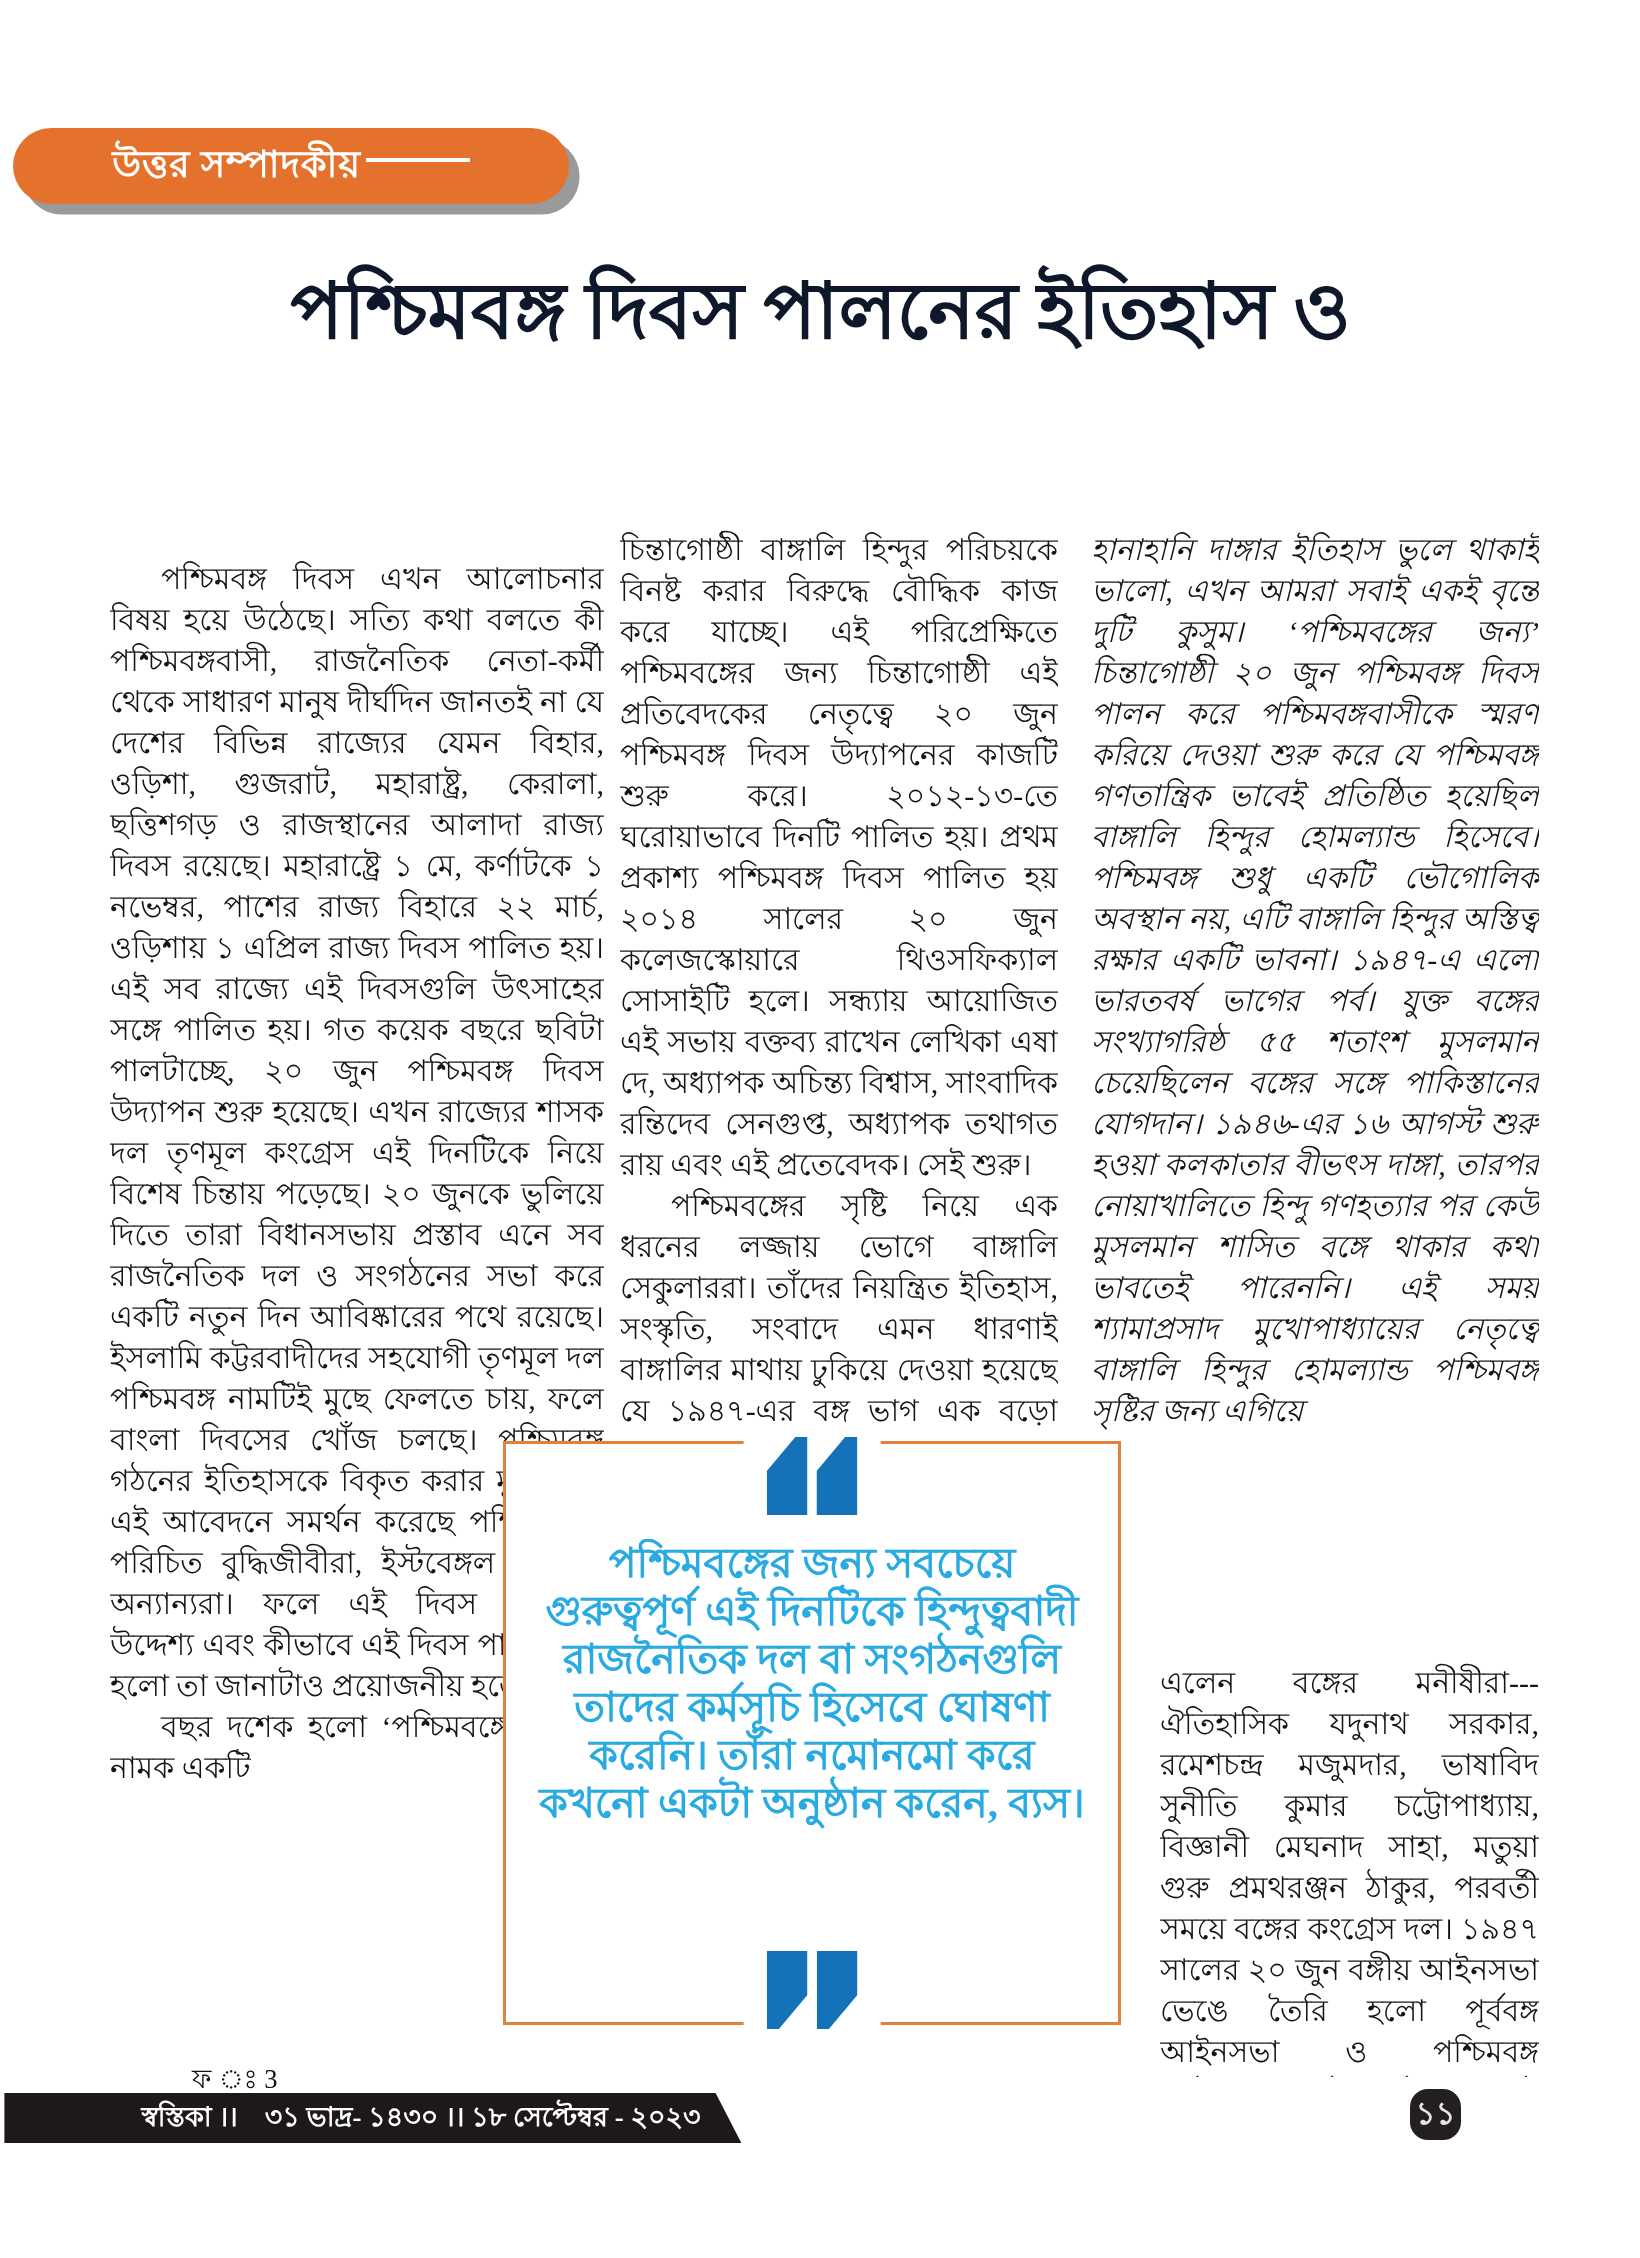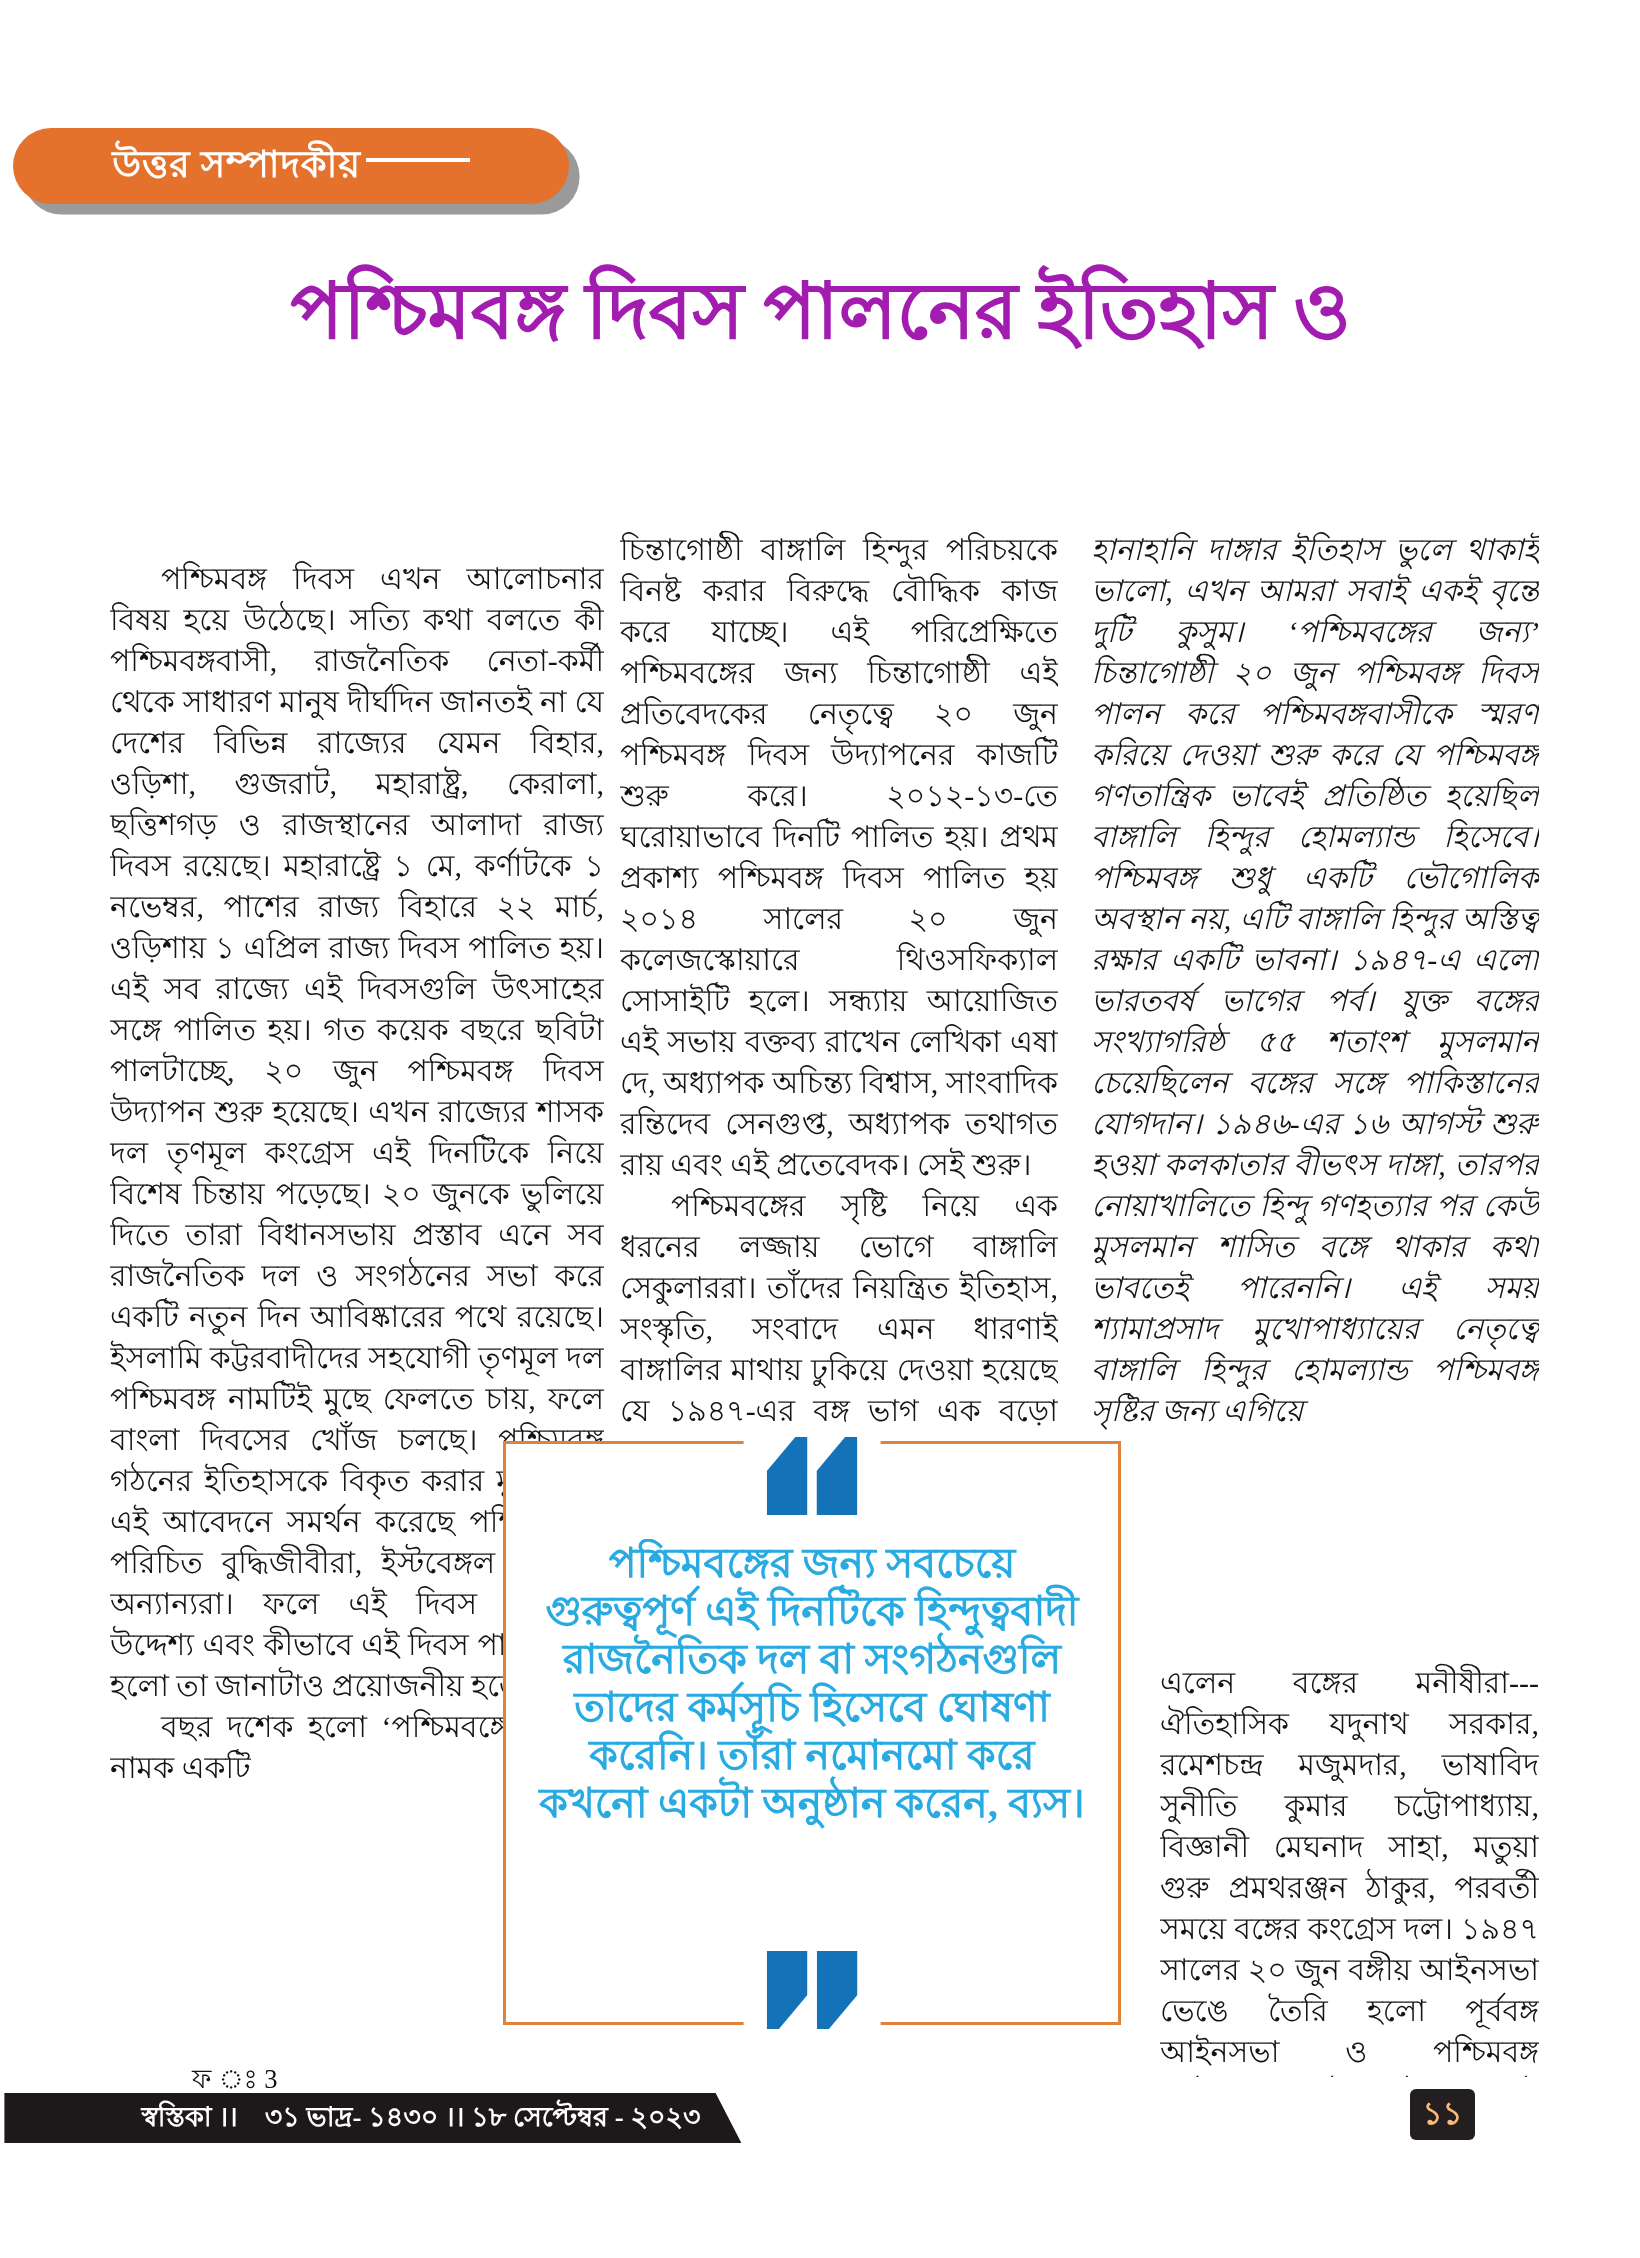--- a/index.html
+++ b/index.html
@@ -18,21 +18,21 @@
   .kicker-pill .kicker-text{
     color:#ffffff;font-size:37px;font-weight:bold;letter-spacing:0.9px;
     white-space:nowrap;
   }
   .kicker-pill .kicker-line{
     width:104px;height:3.5px;background:#ffffff;margin-left:5.3px;margin-top:-12.4px;
   }
   
   .headline{
     position:absolute;left:0;top:245px;width:1641px;text-align:center;
-    font-weight:bold;color:#a21caf;
+    font-weight:bold;color:#0f172a;
   }
   .headline .hl{font-size:78px;line-height:134px;}
   
   .col{
     position:absolute;font-size:30px;line-height:41px;text-align:justify;
     overflow:hidden;color:#141414;
   }
   .col p{margin:0;text-indent:51px;}
   .col p.noindent{text-indent:0;}
   .byline{
@@ -72,24 +72,24 @@
     position:absolute;left:4.4px;top:2093px;width:737px;height:50px;
     background:#1d191a;
     clip-path:polygon(0 0,96.5% 0,100% 100%,0 100%);
     display:flex;align-items:center;
   }
   .footer-bar .issue-text{
     color:#ffffff;font-size:27px;font-weight:bold;white-space:pre;
     padding-left:137px;
   }
   .page-badge{
-    position:absolute;left:1410px;top:2089px;width:65px;height:51px;
-    background:#231f20;border-radius:6px;
+    position:absolute;left:1410px;top:2089px;width:51px;height:51px;
+    background:#231f20;border-radius:18px;
     display:flex;align-items:center;justify-content:center;
-    color:#fdba74;font-size:31px;font-weight:bold;
+    color:#e5e5e5;font-size:31px;font-weight:bold;
   }
 </style>
 </head>
 <body>
 
 <div class="kicker-pill">
   <span class="kicker-text">উত্তর সম্পাদকীয়</span>
   <span class="kicker-line"></span>
 </div>
 

